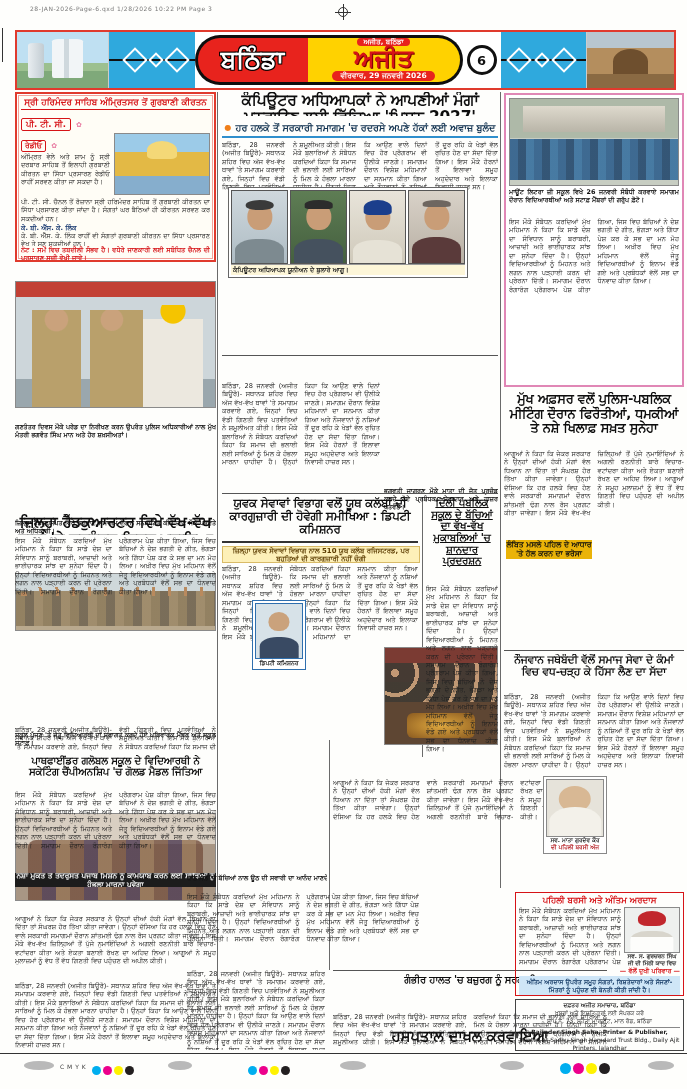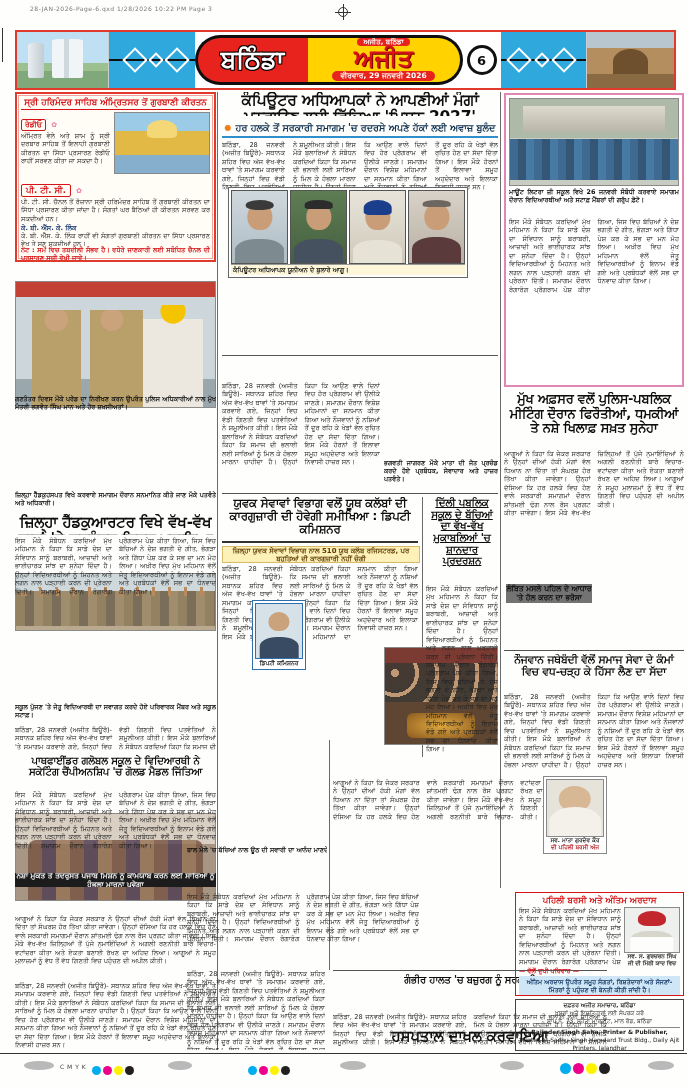--- a/index.html
+++ b/index.html
@@ -2,21 +2,21 @@
 <html><head>
 <meta charset="utf-8">
 <style>
   html,body{margin:0;padding:0;background:#e9e9e6;}
   .page{position:relative;width:687px;height:1089px;background:#fefefc;margin:0 auto;
         font-family:"DejaVu Sans",sans-serif;color:#1a1a1a;overflow:hidden;}
   .abs{position:absolute;}
   
   .tiny{font-size:6px;color:#777;letter-spacing:.5px;}
   .body-txt{font-size:6.6px;line-height:1.28;text-align:justify;color:#212121;overflow:hidden;}
-  .cap{font-size:6.4px;line-height:1.25;font-weight:bold;color:#111;text-align:justify;overflow:hidden;}
+  .cap{font-size:6.4px;line-height:1.25;font-weight:bold;color:#111;text-align:justify;overflow:hidden;margin-top:28px;}
   .hl{font-weight:800;color:#0d0d0d;text-align:center;line-height:1.12;letter-spacing:-.2px;overflow:hidden;}
   .cols2{column-count:2;column-gap:7px;}
   .cols3{column-count:3;column-gap:7px;}
   .cols4{column-count:4;column-gap:8px;}
   
   .vrule{width:1px;background:#6a6a6a;}
   .hrule{height:1px;background:#555;}
   
   .mast{border:2px solid #e03a2d;display:flex;overflow:hidden;background:#fff;}
   .mast .photo{height:100%;}
@@ -135,31 +135,31 @@
     <div class="photo ph ph-fort" style="width:88px;border:none;border-left:1px solid #ccc;"></div>
   </div>
 
   <div class="abs vrule" style="left:217px;top:92px;height:958px;"></div>
   <div class="abs vrule" style="left:500px;top:92px;height:796px;"></div>
   <div class="abs vrule" style="left:422px;top:497px;height:260px;"></div>
   <div class="abs vrule" style="left:329px;top:740px;height:230px;"></div>
 
   <div class="abs redbox" style="left:15px;top:92px;width:201px;height:170px;padding:3px 4px;box-sizing:border-box;overflow:hidden;">
     <div style="color:#d61317;font-weight:800;font-size:8.8px;text-align:center;border-bottom:1px solid #d61317;padding-bottom:1px;">ਸ੍ਰੀ ਹਰਿਮੰਦਰ ਸਾਹਿਬ ਅੰਮ੍ਰਿਤਸਰ ਤੋਂ ਗੁਰਬਾਣੀ ਕੀਰਤਨ</div>
+    <div style="margin-top:2px;">
+      <span style="display:inline-block;color:#d61317;font-weight:800;font-size:8.5px;border:1px solid #d61317;padding:0 4px;border-radius:2px;">ਪੀ. ਟੀ. ਸੀ.</span>
+      <span style="color:#e87aa0;font-size:7px;">✿</span>
+    </div>
     <div style="display:flex;gap:4px;margin-top:2px;">
       <div style="flex:1;">
         <div style="display:inline-block;color:#d61317;font-weight:800;font-size:7.5px;border:1px solid #d61317;padding:0 3px;border-radius:2px;">ਰੇਡੀਓ</div>
         <span style="color:#e87aa0;font-size:7px;">✿</span>
         <div class="body-txt" style="height:44px;margin-top:1px;">ਅੰਮ੍ਰਿਤ ਵੇਲੇ ਅਤੇ ਸ਼ਾਮ ਨੂੰ ਸ੍ਰੀ ਦਰਬਾਰ ਸਾਹਿਬ ਤੋਂ ਇਲਾਹੀ ਗੁਰਬਾਣੀ ਕੀਰਤਨ ਦਾ ਸਿੱਧਾ ਪ੍ਰਸਾਰਣ ਰੇਡੀਓ ਰਾਹੀਂ ਸਰਵਣ ਕੀਤਾ ਜਾ ਸਕਦਾ ਹੈ।</div>
       </div>
       <div class="ph ph-temple" style="width:96px;height:62px;flex:0 0 auto;"></div>
-    </div>
-    <div style="margin-top:2px;">
-      <span style="display:inline-block;color:#d61317;font-weight:800;font-size:8.5px;border:1px solid #d61317;padding:0 4px;border-radius:2px;">ਪੀ. ਟੀ. ਸੀ.</span>
-      <span style="color:#e87aa0;font-size:7px;">✿</span>
     </div>
     <div class="body-txt" style="height:26px;margin-top:1px;">ਪੀ. ਟੀ. ਸੀ. ਚੈਨਲ ਤੋਂ ਰੋਜ਼ਾਨਾ ਸ੍ਰੀ ਹਰਿਮੰਦਰ ਸਾਹਿਬ ਤੋਂ ਗੁਰਬਾਣੀ ਕੀਰਤਨ ਦਾ ਸਿੱਧਾ ਪ੍ਰਸਾਰਣ ਕੀਤਾ ਜਾਂਦਾ ਹੈ। ਸੰਗਤਾਂ ਘਰ ਬੈਠਿਆਂ ਹੀ ਕੀਰਤਨ ਸਰਵਣ ਕਰ ਸਕਦੀਆਂ ਹਨ।</div>
     <div style="font-size:6.6px;font-weight:800;color:#15366e;">ਕੇ. ਬੀ. ਐੱਸ. ਕੇ. ਲਿੰਕ</div>
     <div class="body-txt" style="height:14px;">ਕੇ. ਬੀ. ਐੱਸ. ਕੇ. ਲਿੰਕ ਰਾਹੀਂ ਵੀ ਸੰਗਤਾਂ ਗੁਰਬਾਣੀ ਕੀਰਤਨ ਦਾ ਸਿੱਧਾ ਪ੍ਰਸਾਰਣ ਵੇਖ ਤੇ ਸੁਣ ਸਕਦੀਆਂ ਹਨ।</div>
     <div class="body-txt" style="height:18px;color:#d61317;font-weight:bold;">ਨੋਟ : ਸਮੇਂ ਵਿਚ ਤਬਦੀਲੀ ਸੰਭਵ ਹੈ। ਵਧੇਰੇ ਜਾਣਕਾਰੀ ਲਈ ਸਬੰਧਿਤ ਚੈਨਲ ਦੀ ਪ੍ਰਸਾਰਣ ਸੂਚੀ ਵੇਖੀ ਜਾਵੇ।</div>
   </div>
 
   <div class="abs ph ph-cm" style="left:15px;top:265px;width:201px;height:127px;"></div>
   <div class="abs cap" style="left:15px;top:395px;width:201px;height:32px;">ਗਣਤੰਤਰ ਦਿਵਸ ਮੌਕੇ ਪਰੇਡ ਦਾ ਨਿਰੀਖਣ ਕਰਨ ਉਪਰੰਤ ਪੁਲਿਸ ਅਧਿਕਾਰੀਆਂ ਨਾਲ ਮੁੱਖ ਮੰਤਰੀ ਭਗਵੰਤ ਸਿੰਘ ਮਾਨ ਅਤੇ ਹੋਰ ਸ਼ਖ਼ਸੀਅਤਾਂ।</div>
 
@@ -247,38 +247,38 @@
   <div class="abs body-txt cols2" style="left:333px;top:1013px;width:274px;height:38px;">ਬਠਿੰਡਾ, 28 ਜਨਵਰੀ (ਅਜੀਤ ਬਿਊਰੋ)- ਸਥਾਨਕ ਸ਼ਹਿਰ ਵਿਚ ਅੱਜ ਵੱਖ-ਵੱਖ ਥਾਵਾਂ 'ਤੇ ਸਮਾਗਮ ਕਰਵਾਏ ਗਏ, ਜਿਨ੍ਹਾਂ ਵਿਚ ਵੱਡੀ ਗਿਣਤੀ ਵਿਚ ਪਤਵੰਤਿਆਂ ਨੇ ਸ਼ਮੂਲੀਅਤ ਕੀਤੀ। ਇਸ ਮੌਕੇ ਬੁਲਾਰਿਆਂ ਨੇ ਸੰਬੋਧਨ ਕਰਦਿਆਂ ਕਿਹਾ ਕਿ ਸਮਾਜ ਦੀ ਭਲਾਈ ਲਈ ਸਾਰਿਆਂ ਨੂੰ ਮਿਲ ਕੇ ਹੰਭਲਾ ਮਾਰਨਾ ਚਾਹੀਦਾ ਹੈ। ਉਨ੍ਹਾਂ ਕਿਹਾ ਕਿ ਆਉਣ ਵਾਲੇ ਦਿਨਾਂ ਵਿਚ ਹੋਰ ਪ੍ਰੋਗਰਾਮ ਵੀ ਉਲੀਕੇ ਜਾਣਗੇ। ਸਮਾਗਮ ਦੌਰਾਨ ਵਿਸ਼ੇਸ਼ ਮਹਿਮਾਨਾਂ ਦਾ ਸਨਮਾਨ ਕੀਤਾ ਗਿਆ ਅਤੇ ਨੌਜਵਾਨਾਂ ਨੂੰ ਨਸ਼ਿਆਂ ਤੋਂ ਦੂਰ ਰਹਿ ਕੇ ਖੇਡਾਂ ਵੱਲ ਰੁਚਿਤ ਹੋਣ ਦਾ ਸੱਦਾ ਦਿੱਤਾ ਗਿਆ। ਇਸ ਮੌਕੇ ਹੋਰਨਾਂ ਤੋਂ ਇਲਾਵਾ ਸਮੂਹ ਅਹੁਦੇਦਾਰ ਅਤੇ ਇਲਾਕਾ ਨਿਵਾਸੀ ਹਾਜ਼ਰ ਸਨ।</div>
 
   <div class="abs pinkbox" style="left:504px;top:93px;width:180px;height:294px;padding:3px;box-sizing:border-box;overflow:hidden;">
     <div class="ph ph-school" style="width:100%;height:88px;"></div>
     <div class="cap" style="height:28px;margin-top:2px;">ਮਾਊਂਟ ਲਿਟਰਾ ਜ਼ੀ ਸਕੂਲ ਵਿਖੇ 26 ਜਨਵਰੀ ਸੰਬੰਧੀ ਕਰਵਾਏ ਸਮਾਗਮ ਦੌਰਾਨ ਵਿਦਿਆਰਥੀਆਂ ਅਤੇ ਸਟਾਫ਼ ਮੈਂਬਰਾਂ ਦੀ ਗਰੁੱਪ ਫ਼ੋਟੋ।</div>
     <div class="body-txt cols2" style="height:118px;margin-top:2px;">ਇਸ ਮੌਕੇ ਸੰਬੋਧਨ ਕਰਦਿਆਂ ਮੁੱਖ ਮਹਿਮਾਨ ਨੇ ਕਿਹਾ ਕਿ ਸਾਡੇ ਦੇਸ਼ ਦਾ ਸੰਵਿਧਾਨ ਸਾਨੂੰ ਬਰਾਬਰੀ, ਆਜ਼ਾਦੀ ਅਤੇ ਭਾਈਚਾਰਕ ਸਾਂਝ ਦਾ ਸੁਨੇਹਾ ਦਿੰਦਾ ਹੈ। ਉਨ੍ਹਾਂ ਵਿਦਿਆਰਥੀਆਂ ਨੂੰ ਮਿਹਨਤ ਅਤੇ ਲਗਨ ਨਾਲ ਪੜ੍ਹਾਈ ਕਰਨ ਦੀ ਪ੍ਰੇਰਨਾ ਦਿੱਤੀ। ਸਮਾਗਮ ਦੌਰਾਨ ਰੰਗਾਰੰਗ ਪ੍ਰੋਗਰਾਮ ਪੇਸ਼ ਕੀਤਾ ਗਿਆ, ਜਿਸ ਵਿਚ ਬੱਚਿਆਂ ਨੇ ਦੇਸ਼ ਭਗਤੀ ਦੇ ਗੀਤ, ਭੰਗੜਾ ਅਤੇ ਗਿੱਧਾ ਪੇਸ਼ ਕਰ ਕੇ ਸਭ ਦਾ ਮਨ ਮੋਹ ਲਿਆ। ਅਖ਼ੀਰ ਵਿਚ ਮੁੱਖ ਮਹਿਮਾਨ ਵੱਲੋਂ ਜੇਤੂ ਵਿਦਿਆਰਥੀਆਂ ਨੂੰ ਇਨਾਮ ਵੰਡੇ ਗਏ ਅਤੇ ਪ੍ਰਬੰਧਕਾਂ ਵੱਲੋਂ ਸਭ ਦਾ ਧੰਨਵਾਦ ਕੀਤਾ ਗਿਆ।</div>
   </div>
 
   <div class="abs hl" style="left:504px;top:392px;width:180px;height:54px;font-size:13px;">ਮੁੱਖ ਅਫ਼ਸਰ ਵਲੋਂ ਪੁਲਿਸ-ਪਬਲਿਕ ਮੀਟਿੰਗ ਦੌਰਾਨ ਫਿਰੌਤੀਆਂ, ਧਮਕੀਆਂ ਤੇ ਨਸ਼ੇ ਖਿਲਾਫ਼ ਸਖ਼ਤ ਸੁਨੇਹਾ</div>
   <div class="abs body-txt cols2" style="left:504px;top:450px;width:180px;height:198px;">ਆਗੂਆਂ ਨੇ ਕਿਹਾ ਕਿ ਜੇਕਰ ਸਰਕਾਰ ਨੇ ਉਨ੍ਹਾਂ ਦੀਆਂ ਹੱਕੀ ਮੰਗਾਂ ਵੱਲ ਧਿਆਨ ਨਾ ਦਿੱਤਾ ਤਾਂ ਸੰਘਰਸ਼ ਹੋਰ ਤਿੱਖਾ ਕੀਤਾ ਜਾਵੇਗਾ। ਉਨ੍ਹਾਂ ਦੱਸਿਆ ਕਿ ਹਰ ਹਲਕੇ ਵਿਚ ਹੋਣ ਵਾਲੇ ਸਰਕਾਰੀ ਸਮਾਗਮਾਂ ਦੌਰਾਨ ਸ਼ਾਂਤਮਈ ਢੰਗ ਨਾਲ ਰੋਸ ਪ੍ਰਗਟ ਕੀਤਾ ਜਾਵੇਗਾ। ਇਸ ਮੌਕੇ ਵੱਖ-ਵੱਖ ਜ਼ਿਲ੍ਹਿਆਂ ਤੋਂ ਪੁੱਜੇ ਨੁਮਾਇੰਦਿਆਂ ਨੇ ਅਗਲੀ ਰਣਨੀਤੀ ਬਾਰੇ ਵਿਚਾਰ-ਵਟਾਂਦਰਾ ਕੀਤਾ ਅਤੇ ਏਕਤਾ ਬਣਾਈ ਰੱਖਣ ਦਾ ਅਹਿਦ ਲਿਆ। ਆਗੂਆਂ ਨੇ ਸਮੂਹ ਮੁਲਾਜ਼ਮਾਂ ਨੂੰ ਵੱਧ ਤੋਂ ਵੱਧ ਗਿਣਤੀ ਵਿਚ ਪਹੁੰਚਣ ਦੀ ਅਪੀਲ ਕੀਤੀ।</div>
-  <div class="abs" style="left:506px;top:584px;width:86px;background:#737373;font-weight:800;font-size:7.6px;text-align:center;line-height:1.25;color:#0d0d0d;">ਲੰਬਿਤ ਮਸਲੇ ਪਹਿਲ ਦੇ ਆਧਾਰ 'ਤੇ ਹੱਲ ਕਰਨ ਦਾ ਭਰੋਸਾ</div>
+  <div class="abs" style="left:506px;top:540px;width:86px;background:#eab308;font-weight:800;font-size:7.6px;text-align:center;line-height:1.25;color:#0d0d0d;">ਲੰਬਿਤ ਮਸਲੇ ਪਹਿਲ ਦੇ ਆਧਾਰ 'ਤੇ ਹੱਲ ਕਰਨ ਦਾ ਭਰੋਸਾ</div>
 
   <div class="abs hrule" style="left:504px;top:650px;width:180px;"></div>
 
   <div class="abs hl" style="left:504px;top:654px;width:180px;height:36px;font-size:10.8px;">ਨੌਜਵਾਨ ਜਥੇਬੰਦੀ ਵੱਲੋਂ ਸਮਾਜ ਸੇਵਾ ਦੇ ਕੰਮਾਂ ਵਿਚ ਵਧ-ਚੜ੍ਹ ਕੇ ਹਿੱਸਾ ਲੈਣ ਦਾ ਸੱਦਾ</div>
   <div class="abs body-txt cols2" style="left:504px;top:693px;width:180px;height:194px;">ਬਠਿੰਡਾ, 28 ਜਨਵਰੀ (ਅਜੀਤ ਬਿਊਰੋ)- ਸਥਾਨਕ ਸ਼ਹਿਰ ਵਿਚ ਅੱਜ ਵੱਖ-ਵੱਖ ਥਾਵਾਂ 'ਤੇ ਸਮਾਗਮ ਕਰਵਾਏ ਗਏ, ਜਿਨ੍ਹਾਂ ਵਿਚ ਵੱਡੀ ਗਿਣਤੀ ਵਿਚ ਪਤਵੰਤਿਆਂ ਨੇ ਸ਼ਮੂਲੀਅਤ ਕੀਤੀ। ਇਸ ਮੌਕੇ ਬੁਲਾਰਿਆਂ ਨੇ ਸੰਬੋਧਨ ਕਰਦਿਆਂ ਕਿਹਾ ਕਿ ਸਮਾਜ ਦੀ ਭਲਾਈ ਲਈ ਸਾਰਿਆਂ ਨੂੰ ਮਿਲ ਕੇ ਹੰਭਲਾ ਮਾਰਨਾ ਚਾਹੀਦਾ ਹੈ। ਉਨ੍ਹਾਂ ਕਿਹਾ ਕਿ ਆਉਣ ਵਾਲੇ ਦਿਨਾਂ ਵਿਚ ਹੋਰ ਪ੍ਰੋਗਰਾਮ ਵੀ ਉਲੀਕੇ ਜਾਣਗੇ। ਸਮਾਗਮ ਦੌਰਾਨ ਵਿਸ਼ੇਸ਼ ਮਹਿਮਾਨਾਂ ਦਾ ਸਨਮਾਨ ਕੀਤਾ ਗਿਆ ਅਤੇ ਨੌਜਵਾਨਾਂ ਨੂੰ ਨਸ਼ਿਆਂ ਤੋਂ ਦੂਰ ਰਹਿ ਕੇ ਖੇਡਾਂ ਵੱਲ ਰੁਚਿਤ ਹੋਣ ਦਾ ਸੱਦਾ ਦਿੱਤਾ ਗਿਆ। ਇਸ ਮੌਕੇ ਹੋਰਨਾਂ ਤੋਂ ਇਲਾਵਾ ਸਮੂਹ ਅਹੁਦੇਦਾਰ ਅਤੇ ਇਲਾਕਾ ਨਿਵਾਸੀ ਹਾਜ਼ਰ ਸਨ।</div>
 
   <div class="abs" style="left:515px;top:892px;width:169px;height:104px;border:1.5px solid #d61317;padding:2px 3px;box-sizing:border-box;overflow:hidden;">
     <div style="color:#d61317;font-weight:800;font-size:8.6px;text-align:center;">ਪਹਿਲੀ ਬਰਸੀ ਅਤੇ ਅੰਤਿਮ ਅਰਦਾਸ</div>
     <div style="display:flex;gap:3px;margin-top:1px;">
       <div class="body-txt" style="flex:1;height:58px;">ਇਸ ਮੌਕੇ ਸੰਬੋਧਨ ਕਰਦਿਆਂ ਮੁੱਖ ਮਹਿਮਾਨ ਨੇ ਕਿਹਾ ਕਿ ਸਾਡੇ ਦੇਸ਼ ਦਾ ਸੰਵਿਧਾਨ ਸਾਨੂੰ ਬਰਾਬਰੀ, ਆਜ਼ਾਦੀ ਅਤੇ ਭਾਈਚਾਰਕ ਸਾਂਝ ਦਾ ਸੁਨੇਹਾ ਦਿੰਦਾ ਹੈ। ਉਨ੍ਹਾਂ ਵਿਦਿਆਰਥੀਆਂ ਨੂੰ ਮਿਹਨਤ ਅਤੇ ਲਗਨ ਨਾਲ ਪੜ੍ਹਾਈ ਕਰਨ ਦੀ ਪ੍ਰੇਰਨਾ ਦਿੱਤੀ। ਸਮਾਗਮ ਦੌਰਾਨ ਰੰਗਾਰੰਗ ਪ੍ਰੋਗਰਾਮ ਪੇਸ਼ ਕੀਤਾ ਗਿਆ, ਜਿਸ ਵਿਚ ਬੱਚਿਆਂ ਨੇ ਦੇਸ਼ ਭਗਤੀ ਦੇ ਗੀਤ, ਭੰਗੜਾ ਅਤੇ ਗਿੱਧਾ ਪੇਸ਼ ਕਰ ਕੇ ਸਭ ਦਾ ਮਨ ਮੋਹ ਲਿਆ। ਅਖ਼ੀਰ ਵਿਚ ਮੁੱਖ ਮਹਿਮਾਨ ਵੱਲੋਂ ਜੇਤੂ ਵਿਦਿਆਰਥੀਆਂ ਨੂੰ ਇਨਾਮ ਵੰਡੇ ਗਏ ਅਤੇ ਪ੍ਰਬੰਧਕਾਂ ਵੱਲੋਂ ਸਭ ਦਾ ਧੰਨਵਾਦ ਕੀਤਾ ਗਿਆ।</div>
       <div style="width:56px;flex:0 0 auto;">
         <div class="ph ph-oldman" style="width:56px;height:46px;"></div>
         <div style="font-size:5.6px;font-weight:bold;text-align:center;">ਸਵ. ਸ. ਗੁਰਚਰਨ ਸਿੰਘ</div>
         <div style="font-size:5.6px;font-weight:bold;text-align:center;">ਜੀ ਦੀ ਮਿੱਠੀ ਯਾਦ ਵਿਚ</div>
       </div>
     </div>
-    <div style="color:#d61317;font-size:6.4px;font-weight:bold;text-align:left;">— ਵੱਲੋਂ ਦੁਖੀ ਪਰਿਵਾਰ —</div>
+    <div style="color:#d61317;font-size:6.4px;font-weight:bold;text-align:right;">— ਵੱਲੋਂ ਦੁਖੀ ਪਰਿਵਾਰ —</div>
     <div class="bluestrip" style="height:20px;margin-top:1px;">ਅੰਤਿਮ ਅਰਦਾਸ ਉਪਰੰਤ ਸਮੂਹ ਸੰਗਤਾਂ, ਰਿਸ਼ਤੇਦਾਰਾਂ ਅਤੇ ਸੱਜਣਾਂ-ਮਿੱਤਰਾਂ ਨੂੰ ਪਹੁੰਚਣ ਦੀ ਬੇਨਤੀ ਕੀਤੀ ਜਾਂਦੀ ਹੈ।</div>
   </div>
 
   <div class="abs imprint" style="left:515px;top:999px;width:169px;height:52px;">
     <div style="font-weight:bold;">ਦਫ਼ਤਰ ਅਜੀਤ ਸਮਾਚਾਰ, ਬਠਿੰਡਾ</div>
     <div>ਖ਼ਬਰਾਂ ਅਤੇ ਇਸ਼ਤਿਹਾਰਾਂ ਲਈ ਸੰਪਰਕ ਕਰੋ</div>
     <div style="border-bottom:1px solid #888;padding-bottom:1px;margin-bottom:1px;">ਸ਼ਾਪ ਨੰ. 73, ਸਹੋਤਾ ਮਾਰਕੀਟ, ਮਾਲ ਰੋਡ, ਬਠਿੰਡਾ</div>
     <div style="font-weight:bold;">Rajinder Singh Saha, Printer &amp; Publisher,</div>
     <div>Printed at Sadhu Singh Hamdard Trust Bldg., Daily Ajit Printers, Jalandhar</div>
 

